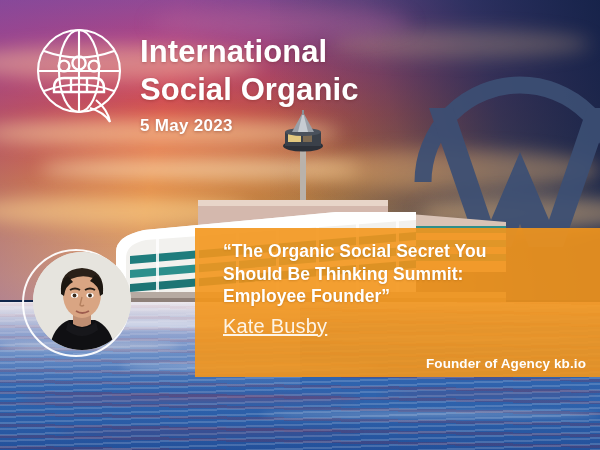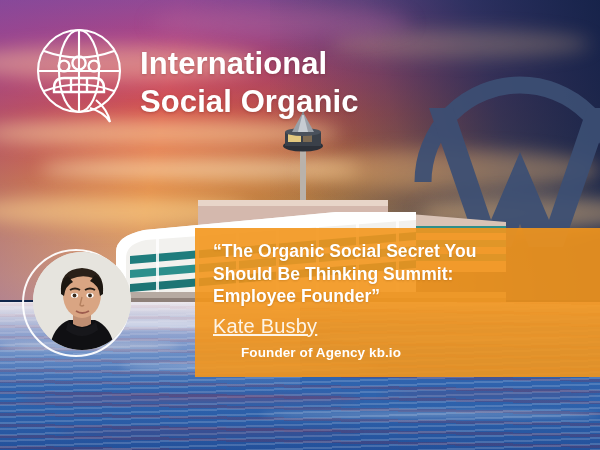--- a/index.html
+++ b/index.html
@@ -95,21 +95,21 @@
   .ws3{left:120px;top:364px;width:260px;height:5px;background:rgba(255,255,255,0.45);}
   .ws4{left:300px;top:336px;width:300px;height:4px;background:rgba(255,255,255,0.4);}
   .ws5{left:20px;top:396px;width:340px;height:5px;background:rgba(190,40,60,0.35);}
   .ws6{left:260px;top:412px;width:340px;height:5px;background:rgba(255,255,255,0.35);}
   .ws7{left:60px;top:430px;width:300px;height:4px;background:rgba(160,30,55,0.30);}
   .ws8{left:380px;top:392px;width:220px;height:4px;background:rgba(170,35,55,0.30);}
 
   
   .logo{position:absolute;left:34px;top:26px;width:94px;height:100px;}
 
-  .title-block{position:absolute;left:140px;top:45px;width:330px;}
+  .title-block{position:absolute;left:140px;top:33px;width:330px;}
   .title-line{
     color:#ffffff;
     font-size:31px;line-height:38px;
     font-weight:700;
     letter-spacing:.1px;
     text-shadow:0 1px 3px rgba(90,30,20,.30);
     white-space:nowrap;
   }
   .event-date{
     margin-top:7px;
@@ -117,43 +117,44 @@
     font-size:17px;font-weight:600;
     letter-spacing:.3px;
     text-shadow:0 1px 3px rgba(90,30,20,.35);
   }
 
   
   .banner{
     position:absolute;left:195px;top:228px;width:405px;height:149px;
     background:rgba(243,150,28,0.90);
   }
-  .banner-inner{padding:12px 14px 0 18px;}
+  .banner-inner{padding:12px 14px 0 28px;}
   .quote{
     color:#ffffff;
     font-size:17.5px;line-height:22.5px;
     font-weight:700;
     letter-spacing:.05px;
     text-shadow:0 1px 2px rgba(140,80,10,.28);
   }
   .speaker{
     margin-top:6px;
     color:#fdf4e6;
     font-size:20px;line-height:24px;
     font-weight:300;
     letter-spacing:.2px;
     text-decoration:underline;
   }
   .role{
-    margin-top:7px;
+    margin-top:18px;
     padding-left:28px;
     color:#ffffff;
     font-size:13.5px;
     font-weight:700;
     letter-spacing:.1px;
+    text-align:right;
   }
 
   
   .avatar-ring{
     position:absolute;left:22px;top:249px;width:108px;height:108px;
     border:2px solid rgba(255,255,255,.95);
     border-radius:50%;
     box-sizing:border-box;
   }
   .avatar{
@@ -260,20 +261,21 @@
       <circle cx="60" cy="40" r="5.4"></circle>
       <path d="M20 62 Q20 52 30 52 L60 52 Q70 52 70 62 L70 66 L20 66 Z"></path>
       <line x1="37" y1="52" x2="37" y2="66"></line>
       <line x1="53" y1="52" x2="53" y2="66"></line>
     </g>
   </svg>
 
   <div class="title-block">
     <div class="title-line">International</div>
     <div class="title-line">Social Organic</div>
+    <div class="event-date">5 May  2023</div>
   </div>
 
   <div class="banner">
     <div class="banner-inner">
       <div class="quote">“The Organic Social Secret You</div>
       <div class="quote">Should Be Thinking Summit:</div>
       <div class="quote">Employee Founder”</div>
       <div class="speaker">Kate Busby</div>
       <div class="role">Founder of Agency kb.io</div>
     </div>

